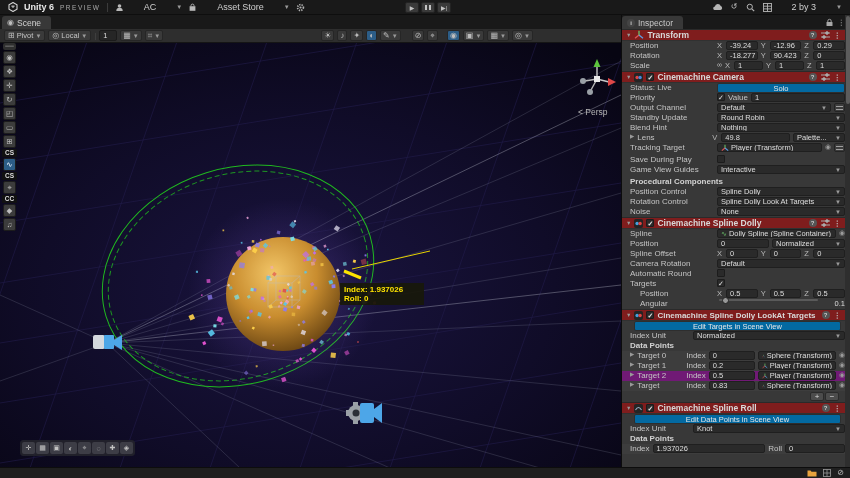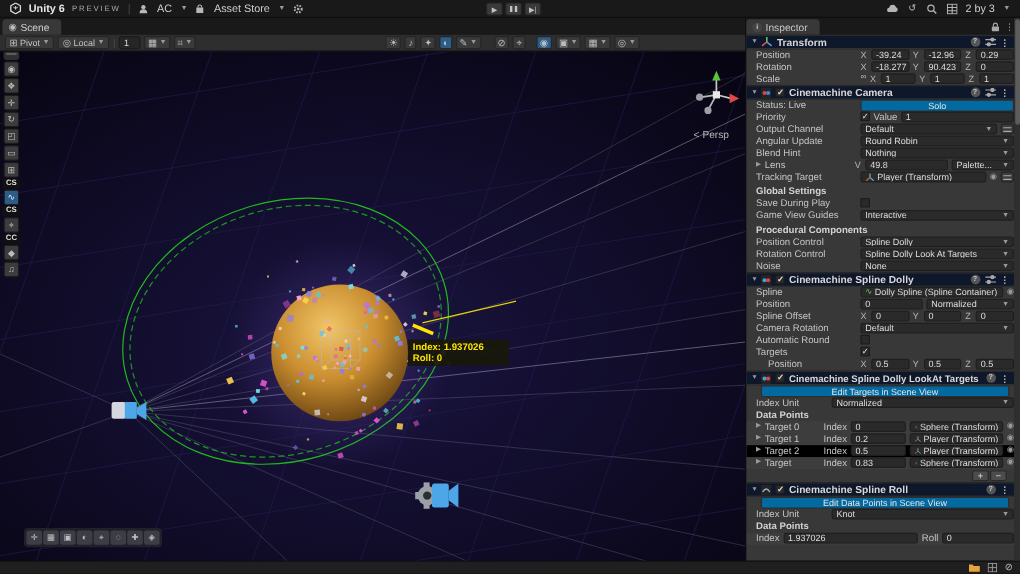--- a/index.html
+++ b/index.html
@@ -6,21 +6,21 @@
   html,body{width:850px;height:478px;overflow:hidden;background:#191919;
     font-family:"Liberation Sans",sans-serif;color:#c8c8c8}
   .app{position:relative;width:850px;height:478px;display:flex;flex-direction:column}
 
   
   .topbar{height:15px;flex:none;display:flex;align-items:center;gap:6px;padding:0 8px;
     background:#191919;font-size:9px;color:#cfcfcf;position:relative;border-bottom:1px solid #0e0e0e}
   .tb-title{font-weight:bold;color:#e8e8e8}
   .tb-preview{font-size:6.5px;letter-spacing:1.5px;color:#aaa}
   .tb-sep{color:#4a4a4a}
-  .tb-item{display:flex;align-items:center;gap:7px;cursor:default}
+  .tb-item{display:flex;align-items:center;gap:20px;cursor:default}
   .caret{font-size:6px;color:#9a9a9a}
   .play-group{position:absolute;left:405px;top:2px;display:flex;gap:2px}
   .playbtn{width:14px;height:11px;background:#3a3a3a;border:1px solid #232323;border-radius:2px;
     display:flex;align-items:center;justify-content:center;color:#c2c2c2;font-size:6px}
   .pause-bars{display:flex;gap:1.5px}
   .pause-bars i{display:block;width:1.8px;height:5.5px;background:#c2c2c2}
   .tb-right{margin-left:auto;display:flex;align-items:center;gap:8px}
 
   
   .main{flex:1;display:flex;min-height:0}
@@ -62,21 +62,21 @@
   .bbtn{width:13px;height:12px;background:#3d3d46;border-radius:2px;display:flex;align-items:center;
     justify-content:center;font-size:7px;color:#c2c2c2}
 
   
   .inspector{width:228px;flex:none;display:flex;flex-direction:column;background:#383838;position:relative}
   .insp-tabbar{height:14px;flex:none;background:#191919;display:flex;align-items:flex-end;font-size:8.5px}
   .insp-body{flex:1;overflow:hidden;position:relative;padding-right:5px}
   .scrollbar{position:absolute;right:0;top:0;bottom:0;width:5px;background:#2e2e2e}
   .scroll-thumb{position:absolute;top:1px;right:0.5px;width:4px;height:88px;background:#5c5c5c;border-radius:2px}
 
-  .chead{height:12px;display:flex;align-items:center;gap:3px;padding:0 4px;background:#0f172a;
+  .chead{height:12px;display:flex;align-items:center;gap:3px;padding:0 4px;background:#7f1d1d;
     border-top:1px solid #2a2a2a;border-bottom:1px solid #313131;font-size:8.5px;font-weight:bold;color:#d8d8d8}
   .chead .hright{margin-left:auto;display:flex;align-items:center;gap:4px}
   .fold{font-size:5.5px;color:#999}
   .crow{height:10px;display:flex;gap:3px;padding:0 0 0 8px;font-size:8px;color:#c4c4c4}
   .crow.sub{padding-left:18px}
   .lbl{width:84px;flex:none;white-space:nowrap;overflow:hidden}
   .lbl.sec{font-weight:bold;color:#d2d2d2}
   .fld{flex:1;min-width:0;height:9px;background:#2a2a2a;border:1px solid #1f1f1f;border-radius:2px;
     padding:0 3px;font-size:7.5px;color:#dedede;display:flex;align-items:center;gap:2px;
     white-space:nowrap;overflow:hidden}
@@ -659,21 +659,21 @@
           <span class="preset-box">
               <svg width="7" height="6" viewBox="0 0 7 6">
                 <g stroke="#aaa" stroke-width="0.9">
                   <line x1="0" y1="1.5" x2="7" y2="1.5"></line>
                   <line x1="0" y1="4.5" x2="7" y2="4.5"></line>
                 </g>
               </svg>
             </span>
         </div>
         <div class="crow">
-          <span class="lbl">Angular Update</span>
+          <span class="lbl">Standby Update</span>
           <span class="fld dd">
               <span>Round Robin</span>
               <span class="caret">▼</span>
             </span>
         </div>
         <div class="crow">
           <span class="lbl">Blend Hint</span>
           <span class="fld dd">
               <span>Nothing</span>
               <span class="caret">▼</span>
@@ -706,23 +706,20 @@
               <svg width="7" height="6" viewBox="0 0 7 6">
                 <g stroke="#aaa" stroke-width="0.9">
                   <line x1="0" y1="1.5" x2="7" y2="1.5"></line>
                   <line x1="0" y1="4.5" x2="7" y2="4.5"></line>
                 </g>
               </svg>
             </span>
         </div>
 
         <div class="spacer2"></div>
-        <div class="crow">
-          <span class="lbl sec" style="width:auto">Global Settings</span>
-        </div>
         <div class="crow">
           <span class="lbl">Save During Play</span>
           <span class="chk"></span>
         </div>
         <div class="crow">
           <span class="lbl">Game View Guides</span>
           <span class="fld dd">
               <span>Interactive</span>
               <span class="caret">▼</span>
             </span>
@@ -832,20 +829,27 @@
             </span>
           <span class="ax">Y</span>
           <span class="fld">
               <span>0.5</span>
             </span>
           <span class="ax">Z</span>
           <span class="fld">
               <span>0.5</span>
             </span>
         </div>
+        <div class="crow sub">
+          <span class="lbl" style="width:74px">Angular</span>
+          <span class="slider">
+              <span class="thumb"></span>
+            </span>
+          <span class="sval">0.1</span>
+        </div>
 
         <div class="chead">
           <span class="fold">▼</span>
           <svg width="9" height="9" viewBox="0 0 9 9">
               <rect width="9" height="9" rx="2" fill="#242424"></rect>
               <circle cx="3.1" cy="4.5" r="1.7" fill="#44a0e0"></circle>
               <circle cx="6.1" cy="4.5" r="1.7" fill="#e04444"></circle>
             </svg>
           <span class="chk on"></span>
           <span style="font-size:8px">Cinemachine Spline Dolly LookAt Targets</span>
@@ -897,21 +901,21 @@
           <span class="fld">
             <svg width="8" height="8" viewBox="0 0 10 10">
                 <line x1="5" y1="5" x2="5" y2="0.8" stroke="#6ac46a" stroke-width="1.3"></line>
                 <line x1="5" y1="5" x2="1" y2="8.2" stroke="#e05555" stroke-width="1.3"></line>
                 <line x1="5" y1="5" x2="9" y2="8.2" stroke="#5aa0e8" stroke-width="1.3"></line>
               </svg>
             <span>Player (Transform)</span>
           </span>
           <span class="picker">◉</span>
         </div>
-        <div class="crow" style="background:#000000">
+        <div class="crow" style="background:#701a75">
           <span class="fold">▶</span>
           <span class="lbl" style="width:46px">Target 2</span>
           <span style="flex:none">Index</span>
           <span class="fld" style="max-width:46px">
               <span>0.5</span>
             </span>
           <span class="fld">
             <svg width="8" height="8" viewBox="0 0 10 10">
                 <line x1="5" y1="5" x2="5" y2="0.8" stroke="#6ac46a" stroke-width="1.3"></line>
                 <line x1="5" y1="5" x2="1" y2="8.2" stroke="#e05555" stroke-width="1.3"></line>

